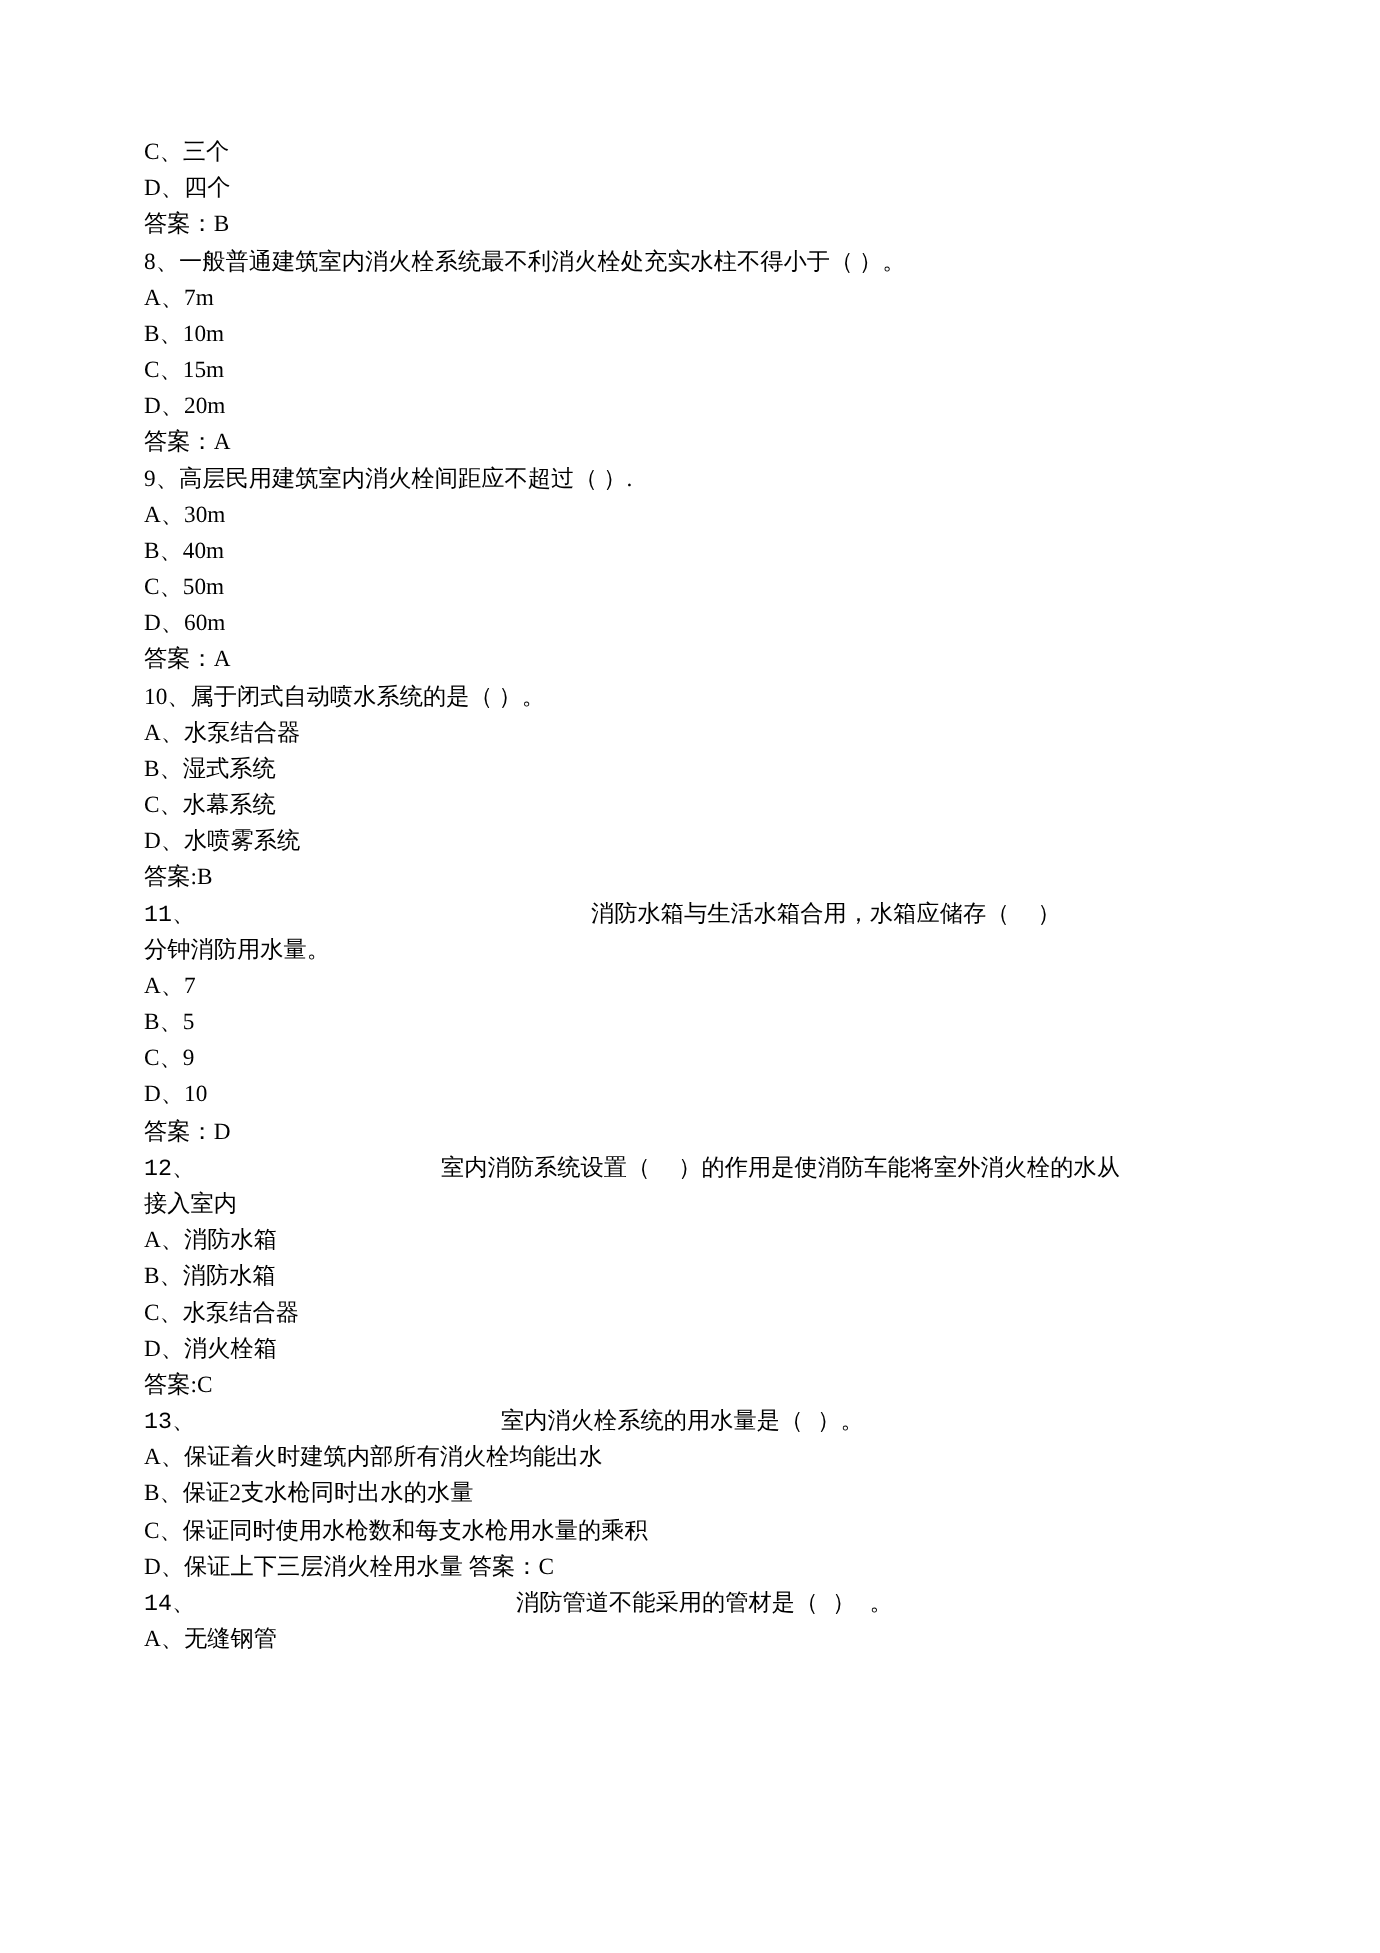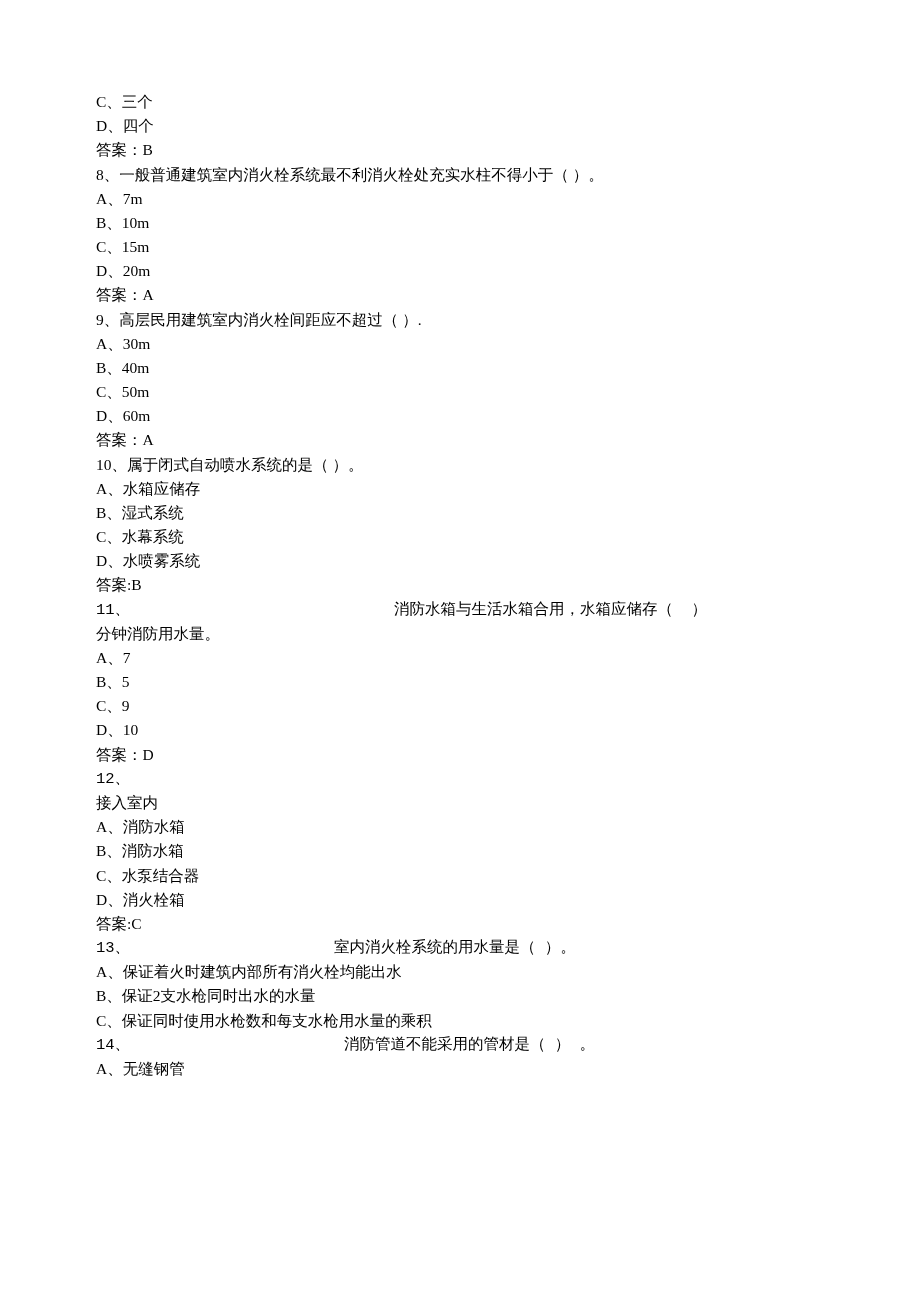--- a/index.html
+++ b/index.html
@@ -53,54 +53,56 @@
   <div class="line">答案：A</div>
 
   <div class="line">9、高层民用建筑室内消火栓间距应不超过（ ）.</div>
   <div class="line">A、30m</div>
   <div class="line">B、40m</div>
   <div class="line">C、50m</div>
   <div class="line">D、60m</div>
   <div class="line">答案：A</div>
 
   <div class="line">10、属于闭式自动喷水系统的是（ ）。</div>
-  <div class="line">A、水箱应储存</div>
+  <div class="line">A、水泵结合器</div>
   <div class="line">B、湿式系统</div>
   <div class="line">C、水幕系统</div>
   <div class="line">D、水喷雾系统</div>
   <div class="line">答案:B</div>
 
   <div class="split-line">
     <span class="split-left q11-left">11、</span>
     <span class="split-right">消防水箱与生活水箱合用，水箱应储存（  ）</span>
   </div>
   <div class="line">分钟消防用水量。</div>
   <div class="line">A、7</div>
   <div class="line">B、5</div>
   <div class="line">C、9</div>
   <div class="line">D、10</div>
   <div class="line">答案：D</div>
 
   <div class="split-line">
     <span class="split-left q12-left">12、</span>
+    <span class="split-right">室内消防系统设置（  ）的作用是使消防车能将室外消火栓的水从</span>
   </div>
   <div class="line">接入室内</div>
   <div class="line">A、消防水箱</div>
   <div class="line">B、消防水箱</div>
   <div class="line">C、水泵结合器</div>
   <div class="line">D、消火栓箱</div>
   <div class="line">答案:C</div>
 
   <div class="split-line">
     <span class="split-left q13-left">13、</span>
     <span class="split-right">室内消火栓系统的用水量是（ ）。</span>
   </div>
   <div class="line">A、保证着火时建筑内部所有消火栓均能出水</div>
   <div class="line">B、保证2支水枪同时出水的水量</div>
   <div class="line">C、保证同时使用水枪数和每支水枪用水量的乘积</div>
+  <div class="line">D、保证上下三层消火栓用水量 答案：C</div>
 
   <div class="split-line">
     <span class="split-left q14-left">14、</span>
     <span class="split-right">消防管道不能采用的管材是（ ） 。</span>
   </div>
   <div class="line">A、无缝钢管</div>
 
 </div>
 
 </body></html>

